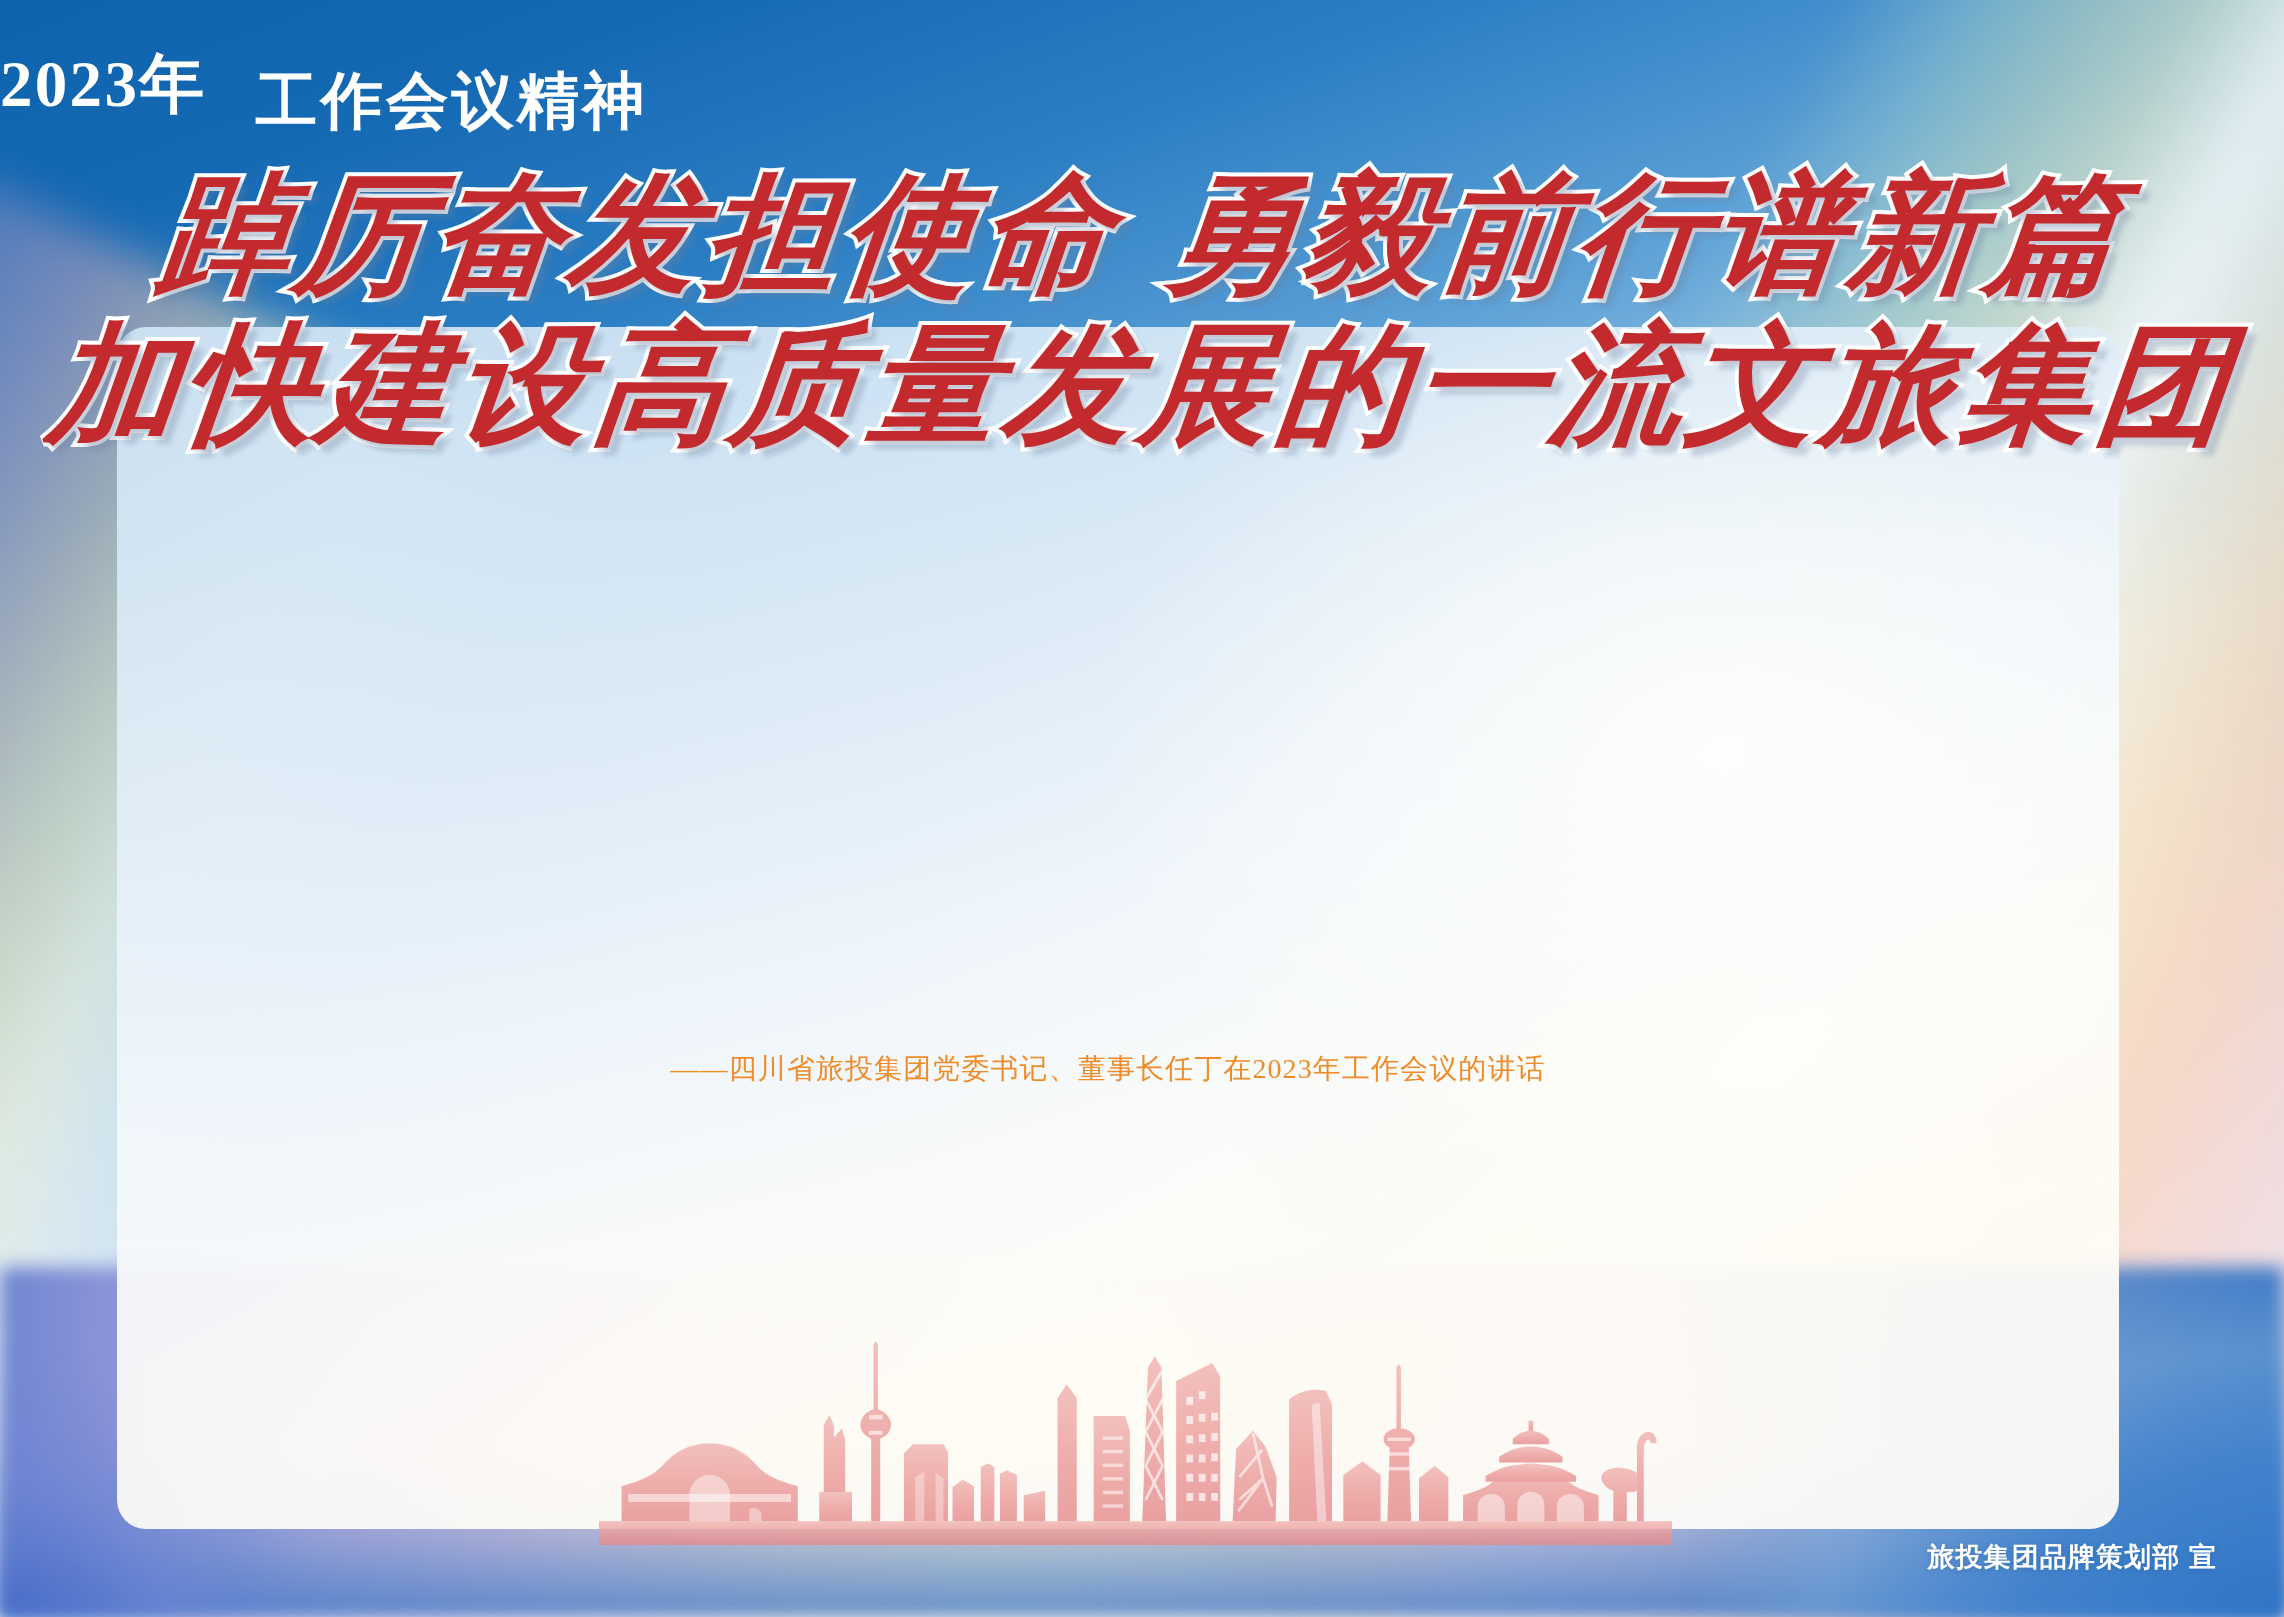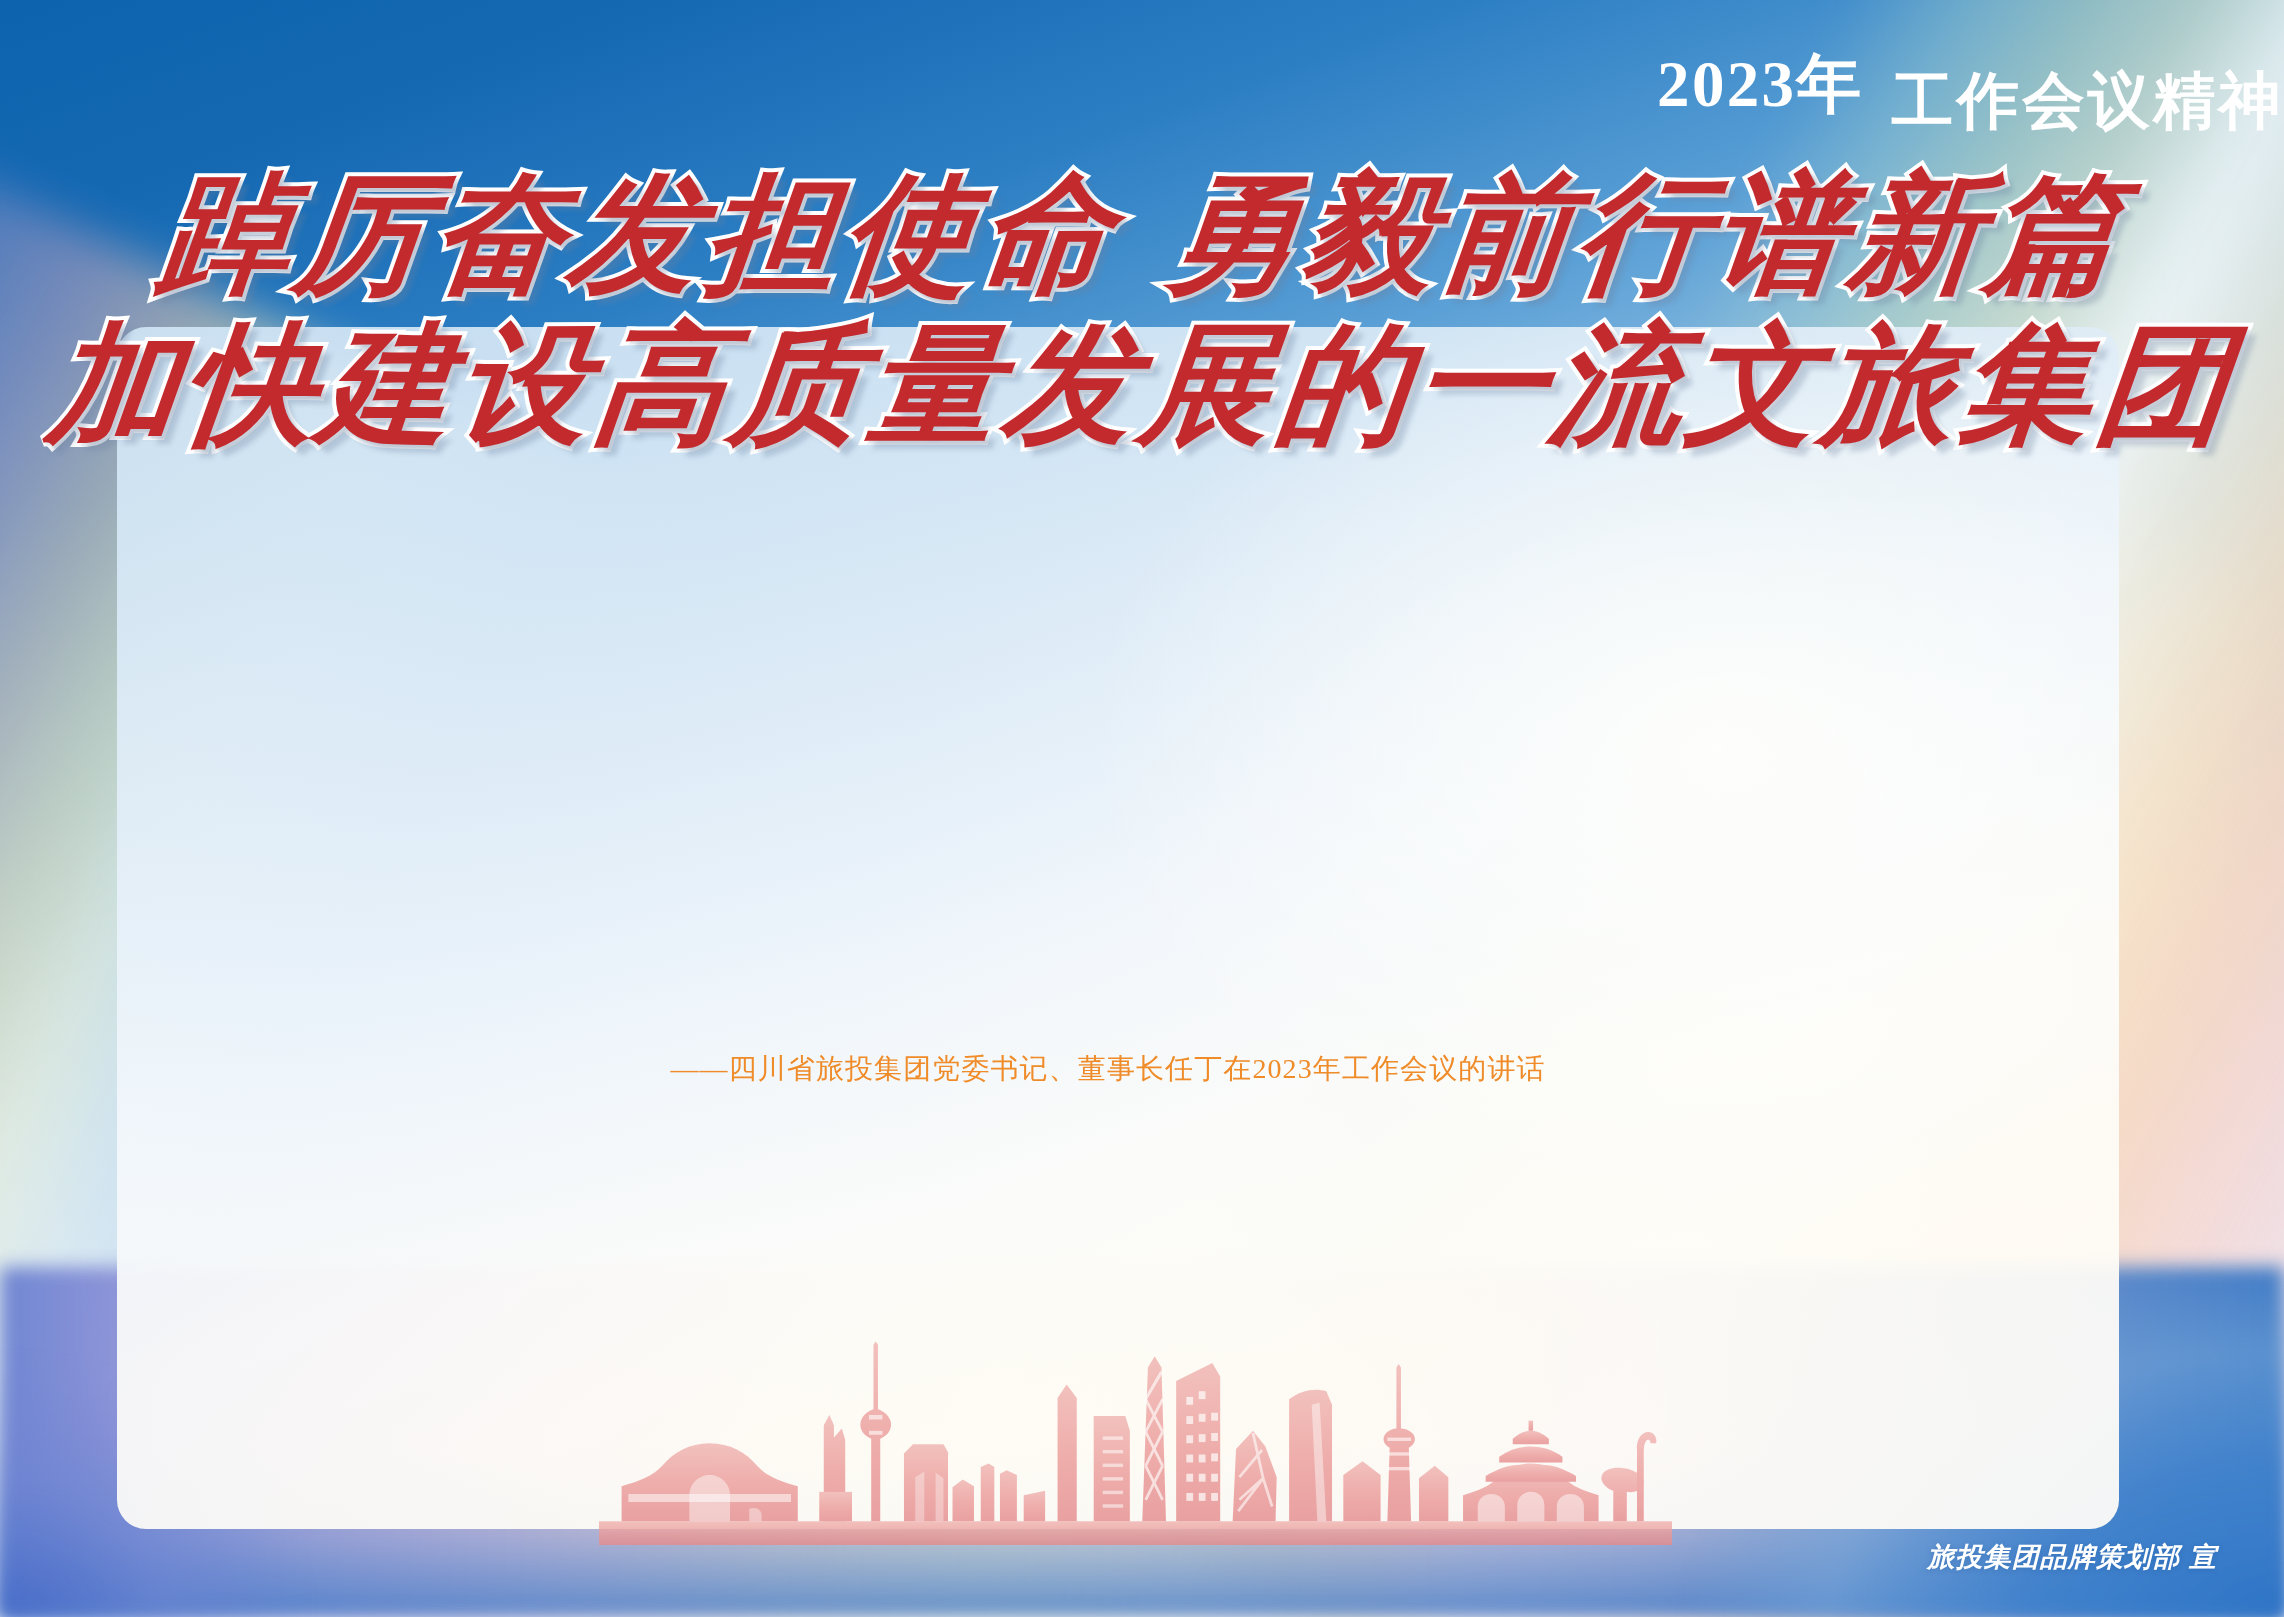--- a/index.html
+++ b/index.html
@@ -115,21 +115,21 @@
     background:radial-gradient(ellipse 429px 361px at 0% 100%,
       rgba(72,104,200,.80) 0%,
       rgba(110,130,210,.55) 38%,
       rgba(255,255,255,0) 72%);
     filter:blur(9px);
   }
 
   
   .header{
     position:absolute;left:0;right:0;top:0;height:169px;
-    display:flex;align-items:center;justify-content:flex-end;gap:28px;
+    display:flex;align-items:center;justify-content:flex-start;gap:49px;
     z-index:6;
   }
   .hdr-year{
     color:#ffffff;font-size:65px;font-weight:700;letter-spacing:2.3px;
     font-family:"Liberation Serif","DejaVu Serif",serif;
     line-height:1;white-space:nowrap;
   }
   .hdr-logo{display:flex;align-items:center;gap:14.7px;}
   .hdr-mark{width:72px;height:85px;flex:0 0 auto;}
   .hdr-wordmark{display:flex;flex-direction:column;gap:1.1px;line-height:1;}
@@ -211,21 +211,21 @@
   .city{
     position:absolute;left:599px;bottom:72px;width:1073px;height:294px;
     z-index:5;opacity:.80;pointer-events:none;
   }
 
   
   .footer{
     position:absolute;right:67px;bottom:42px;z-index:8;
   }
   .footer-text{
-    color:#ffffff;font-size:27px;font-weight:700;font-style:italic;
+    color:#ffffff;font-size:27px;font-weight:700;
     letter-spacing:1.1px;white-space:nowrap;
     font-family:"Liberation Sans","DejaVu Sans",sans-serif;
     text-shadow:0 1.1px 5.6px rgba(30,80,150,.35);
   }
 </style>
 </head>
 <body>
 
 <div class="bg">
   <div class="bg-sky"></div>

